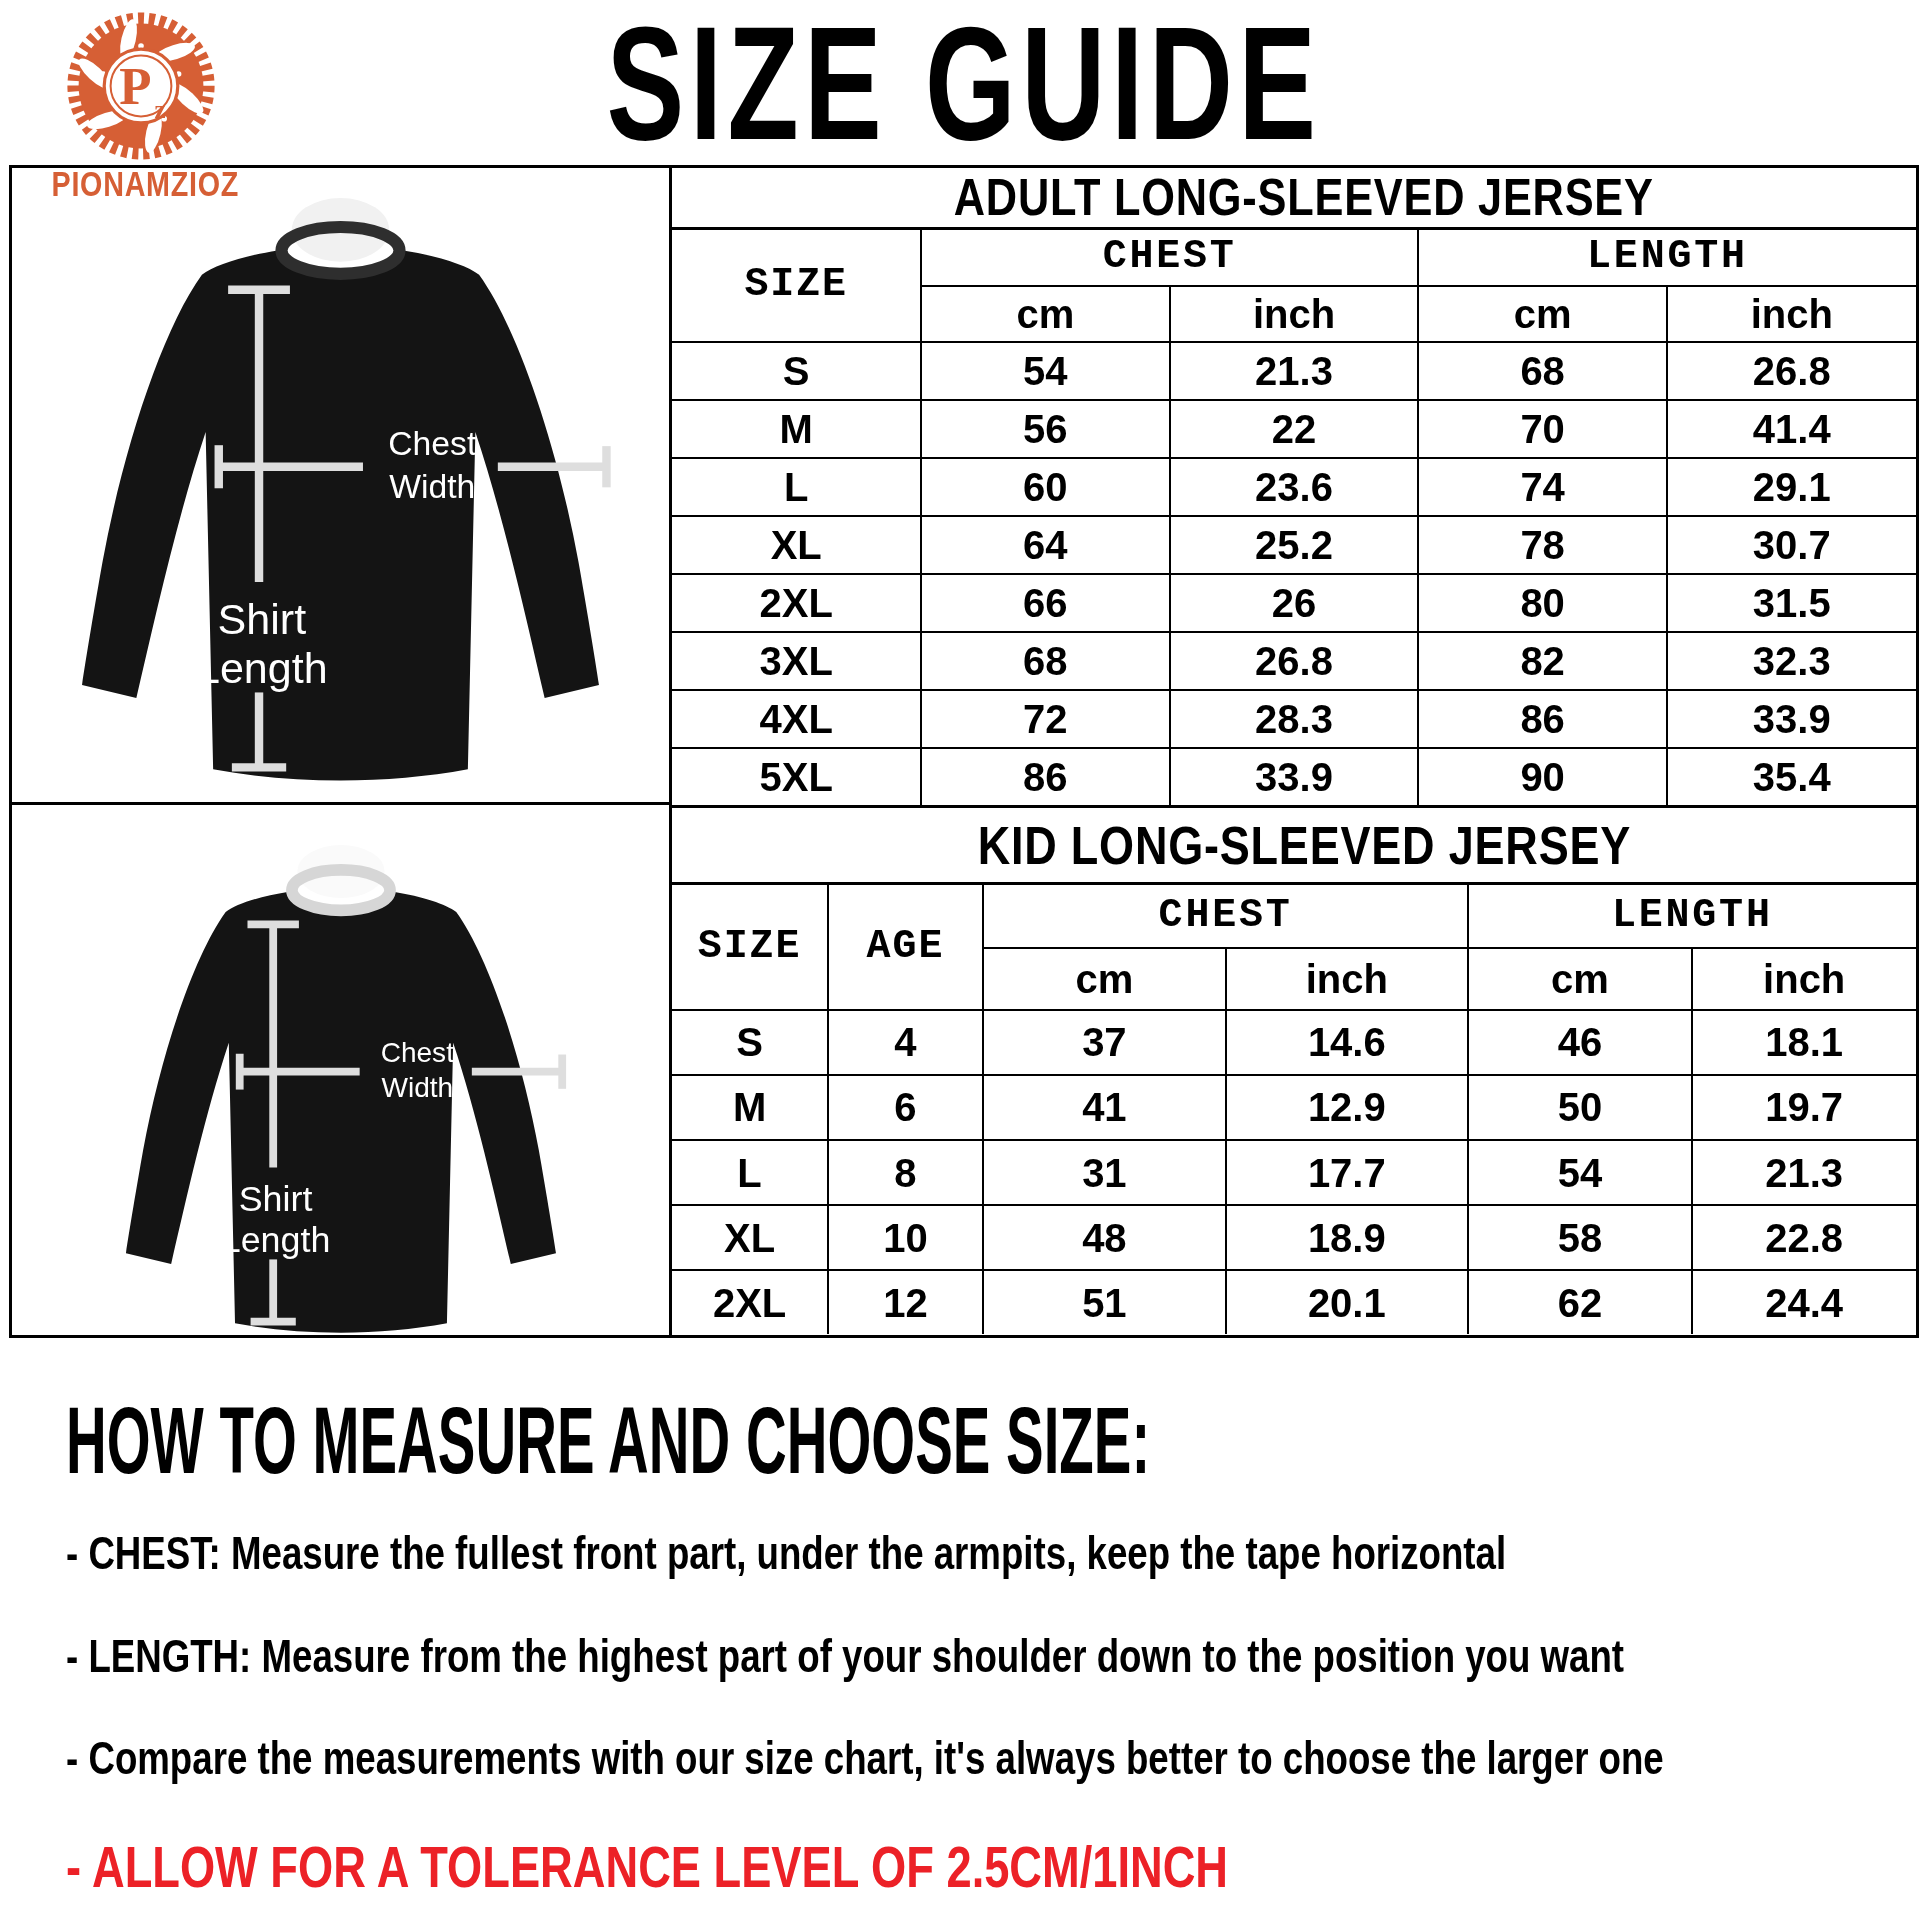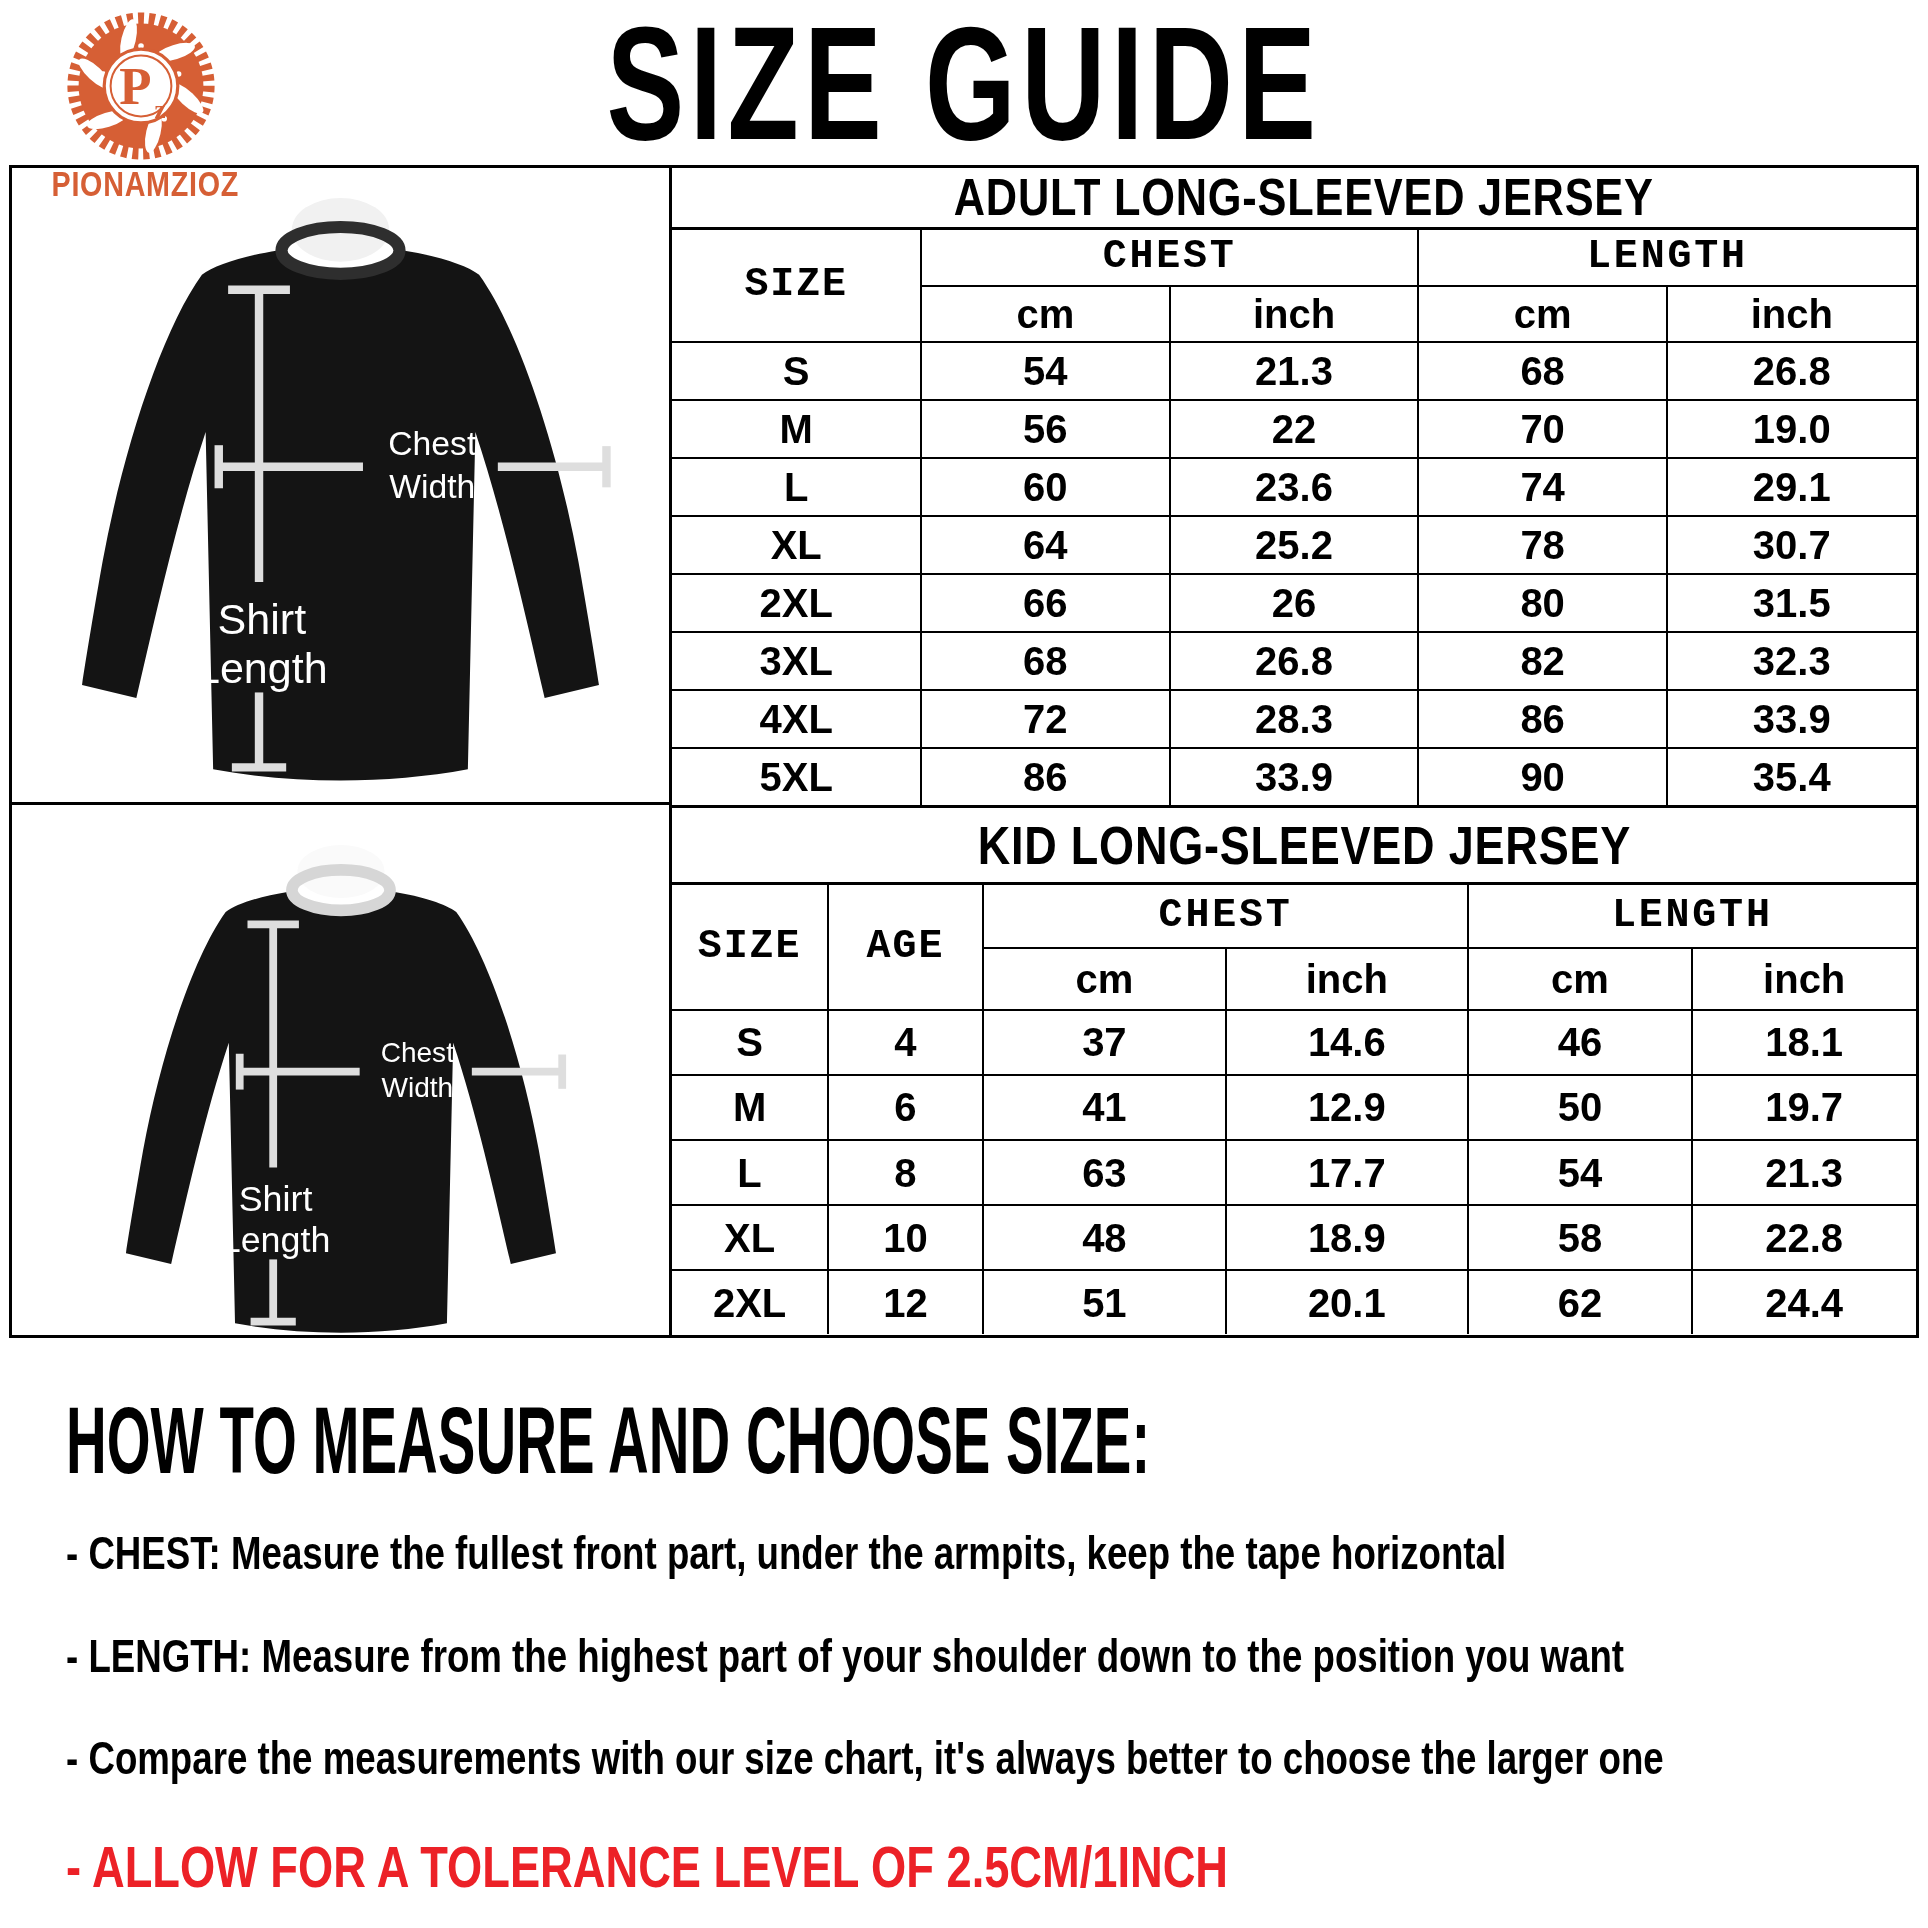--- a/index.html
+++ b/index.html
@@ -179,21 +179,21 @@
           <td>54</td>
           <td>21.3</td>
           <td>68</td>
           <td>26.8</td>
         </tr>
         <tr>
           <td>M</td>
           <td>56</td>
           <td>22</td>
           <td>70</td>
-          <td>19.0</td>
+          <td>41.4</td>
         </tr>
         <tr>
           <td>L</td>
           <td>60</td>
           <td>23.6</td>
           <td>74</td>
           <td>29.1</td>
         </tr>
         <tr>
           <td>XL</td>
@@ -270,21 +270,21 @@
           <td>M</td>
           <td>6</td>
           <td>41</td>
           <td>12.9</td>
           <td>50</td>
           <td>19.7</td>
         </tr>
         <tr>
           <td>L</td>
           <td>8</td>
-          <td>63</td>
+          <td>31</td>
           <td>17.7</td>
           <td>54</td>
           <td>21.3</td>
         </tr>
         <tr>
           <td>XL</td>
           <td>10</td>
           <td>48</td>
           <td>18.9</td>
           <td>58</td>

